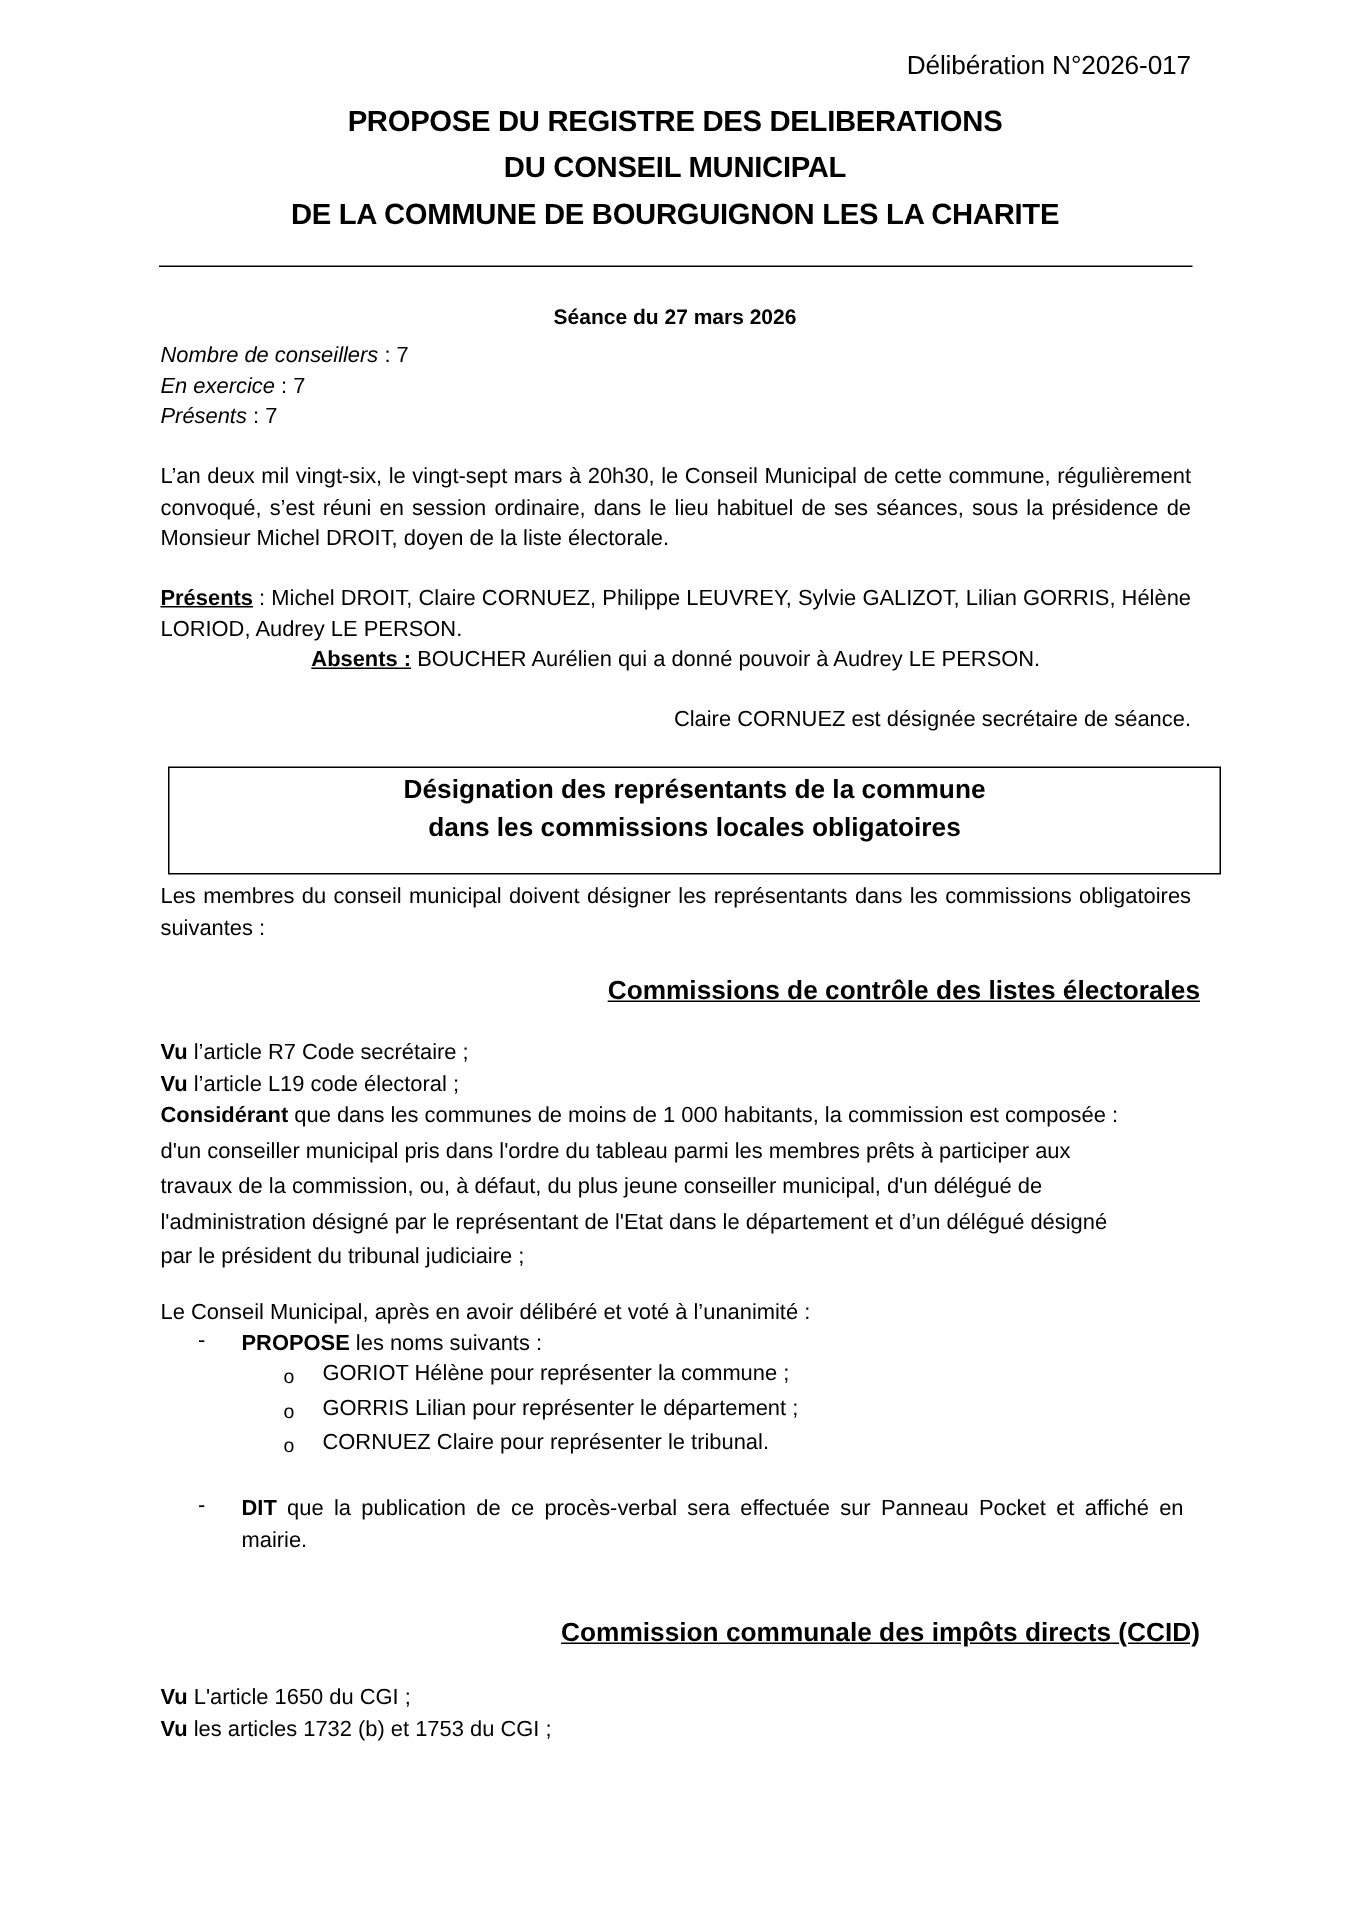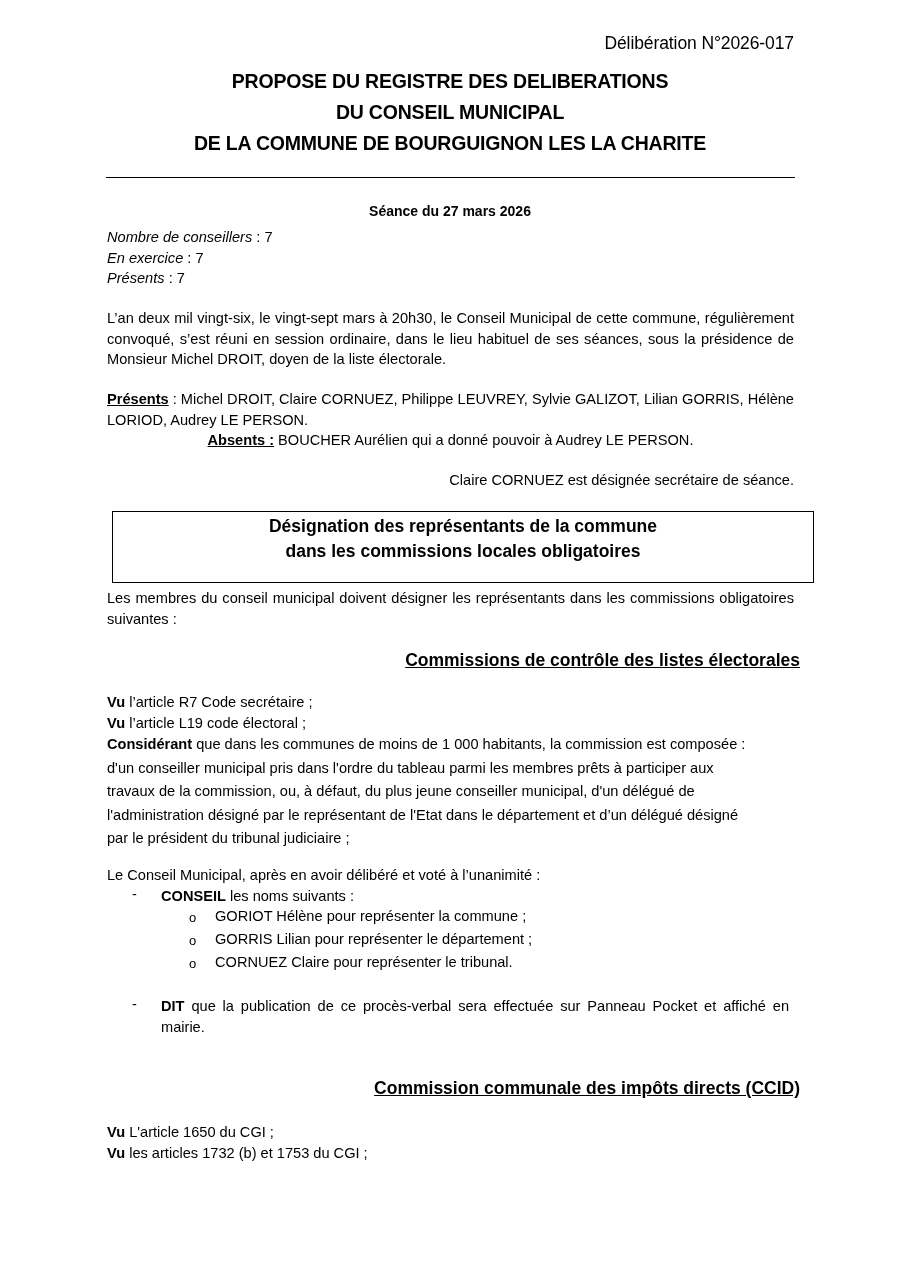--- a/index.html
+++ b/index.html
@@ -165,21 +165,21 @@
     <div><span class="b">Considérant</span><span> que dans les communes de moins de 1 000 habitants, la commission est composée :</span></div>
     <div>d'un conseiller municipal pris dans l'ordre du tableau parmi les membres prêts à participer aux</div>
     <div>travaux de la commission, ou, à défaut, du plus jeune conseiller municipal, d'un délégué de</div>
     <div>l'administration désigné par le représentant de l'Etat dans le département et d’un délégué désigné</div>
     <div>par le président du tribunal judiciaire ;</div>
   </div>
 
   <div class="block" style="top:865px;">Le Conseil Municipal, après en avoir délibéré et voté à l’unanimité :</div>
 
   <div class="list-dash" style="top:886px;">-</div>
-  <div class="list-dash-text" style="top:886px;"><span class="b">CONSEIL</span><span> les noms suivants :</span></div>
+  <div class="list-dash-text" style="top:886px;"><span class="b">PROPOSE</span><span> les noms suivants :</span></div>
 
   <div class="sub-bullet" style="top:910px;">o</div>
   <div class="sub-text" style="top:908px;">GORIOT Hélène pour représenter la commune ;</div>
   <div class="sub-bullet" style="top:933px;">o</div>
   <div class="sub-text" style="top:931px;">GORRIS Lilian pour représenter le département ;</div>
   <div class="sub-bullet" style="top:956px;">o</div>
   <div class="sub-text" style="top:954px;">CORNUEZ Claire pour représenter le tribunal.</div>
 
   <div class="list-dash" style="top:996px;">-</div>
   <div class="list-dash-text justify" style="top:996px; width:628px;"><span class="b">DIT</span><span> que la publication de ce procès-verbal sera effectuée sur Panneau Pocket et affiché en mairie.</span></div>

